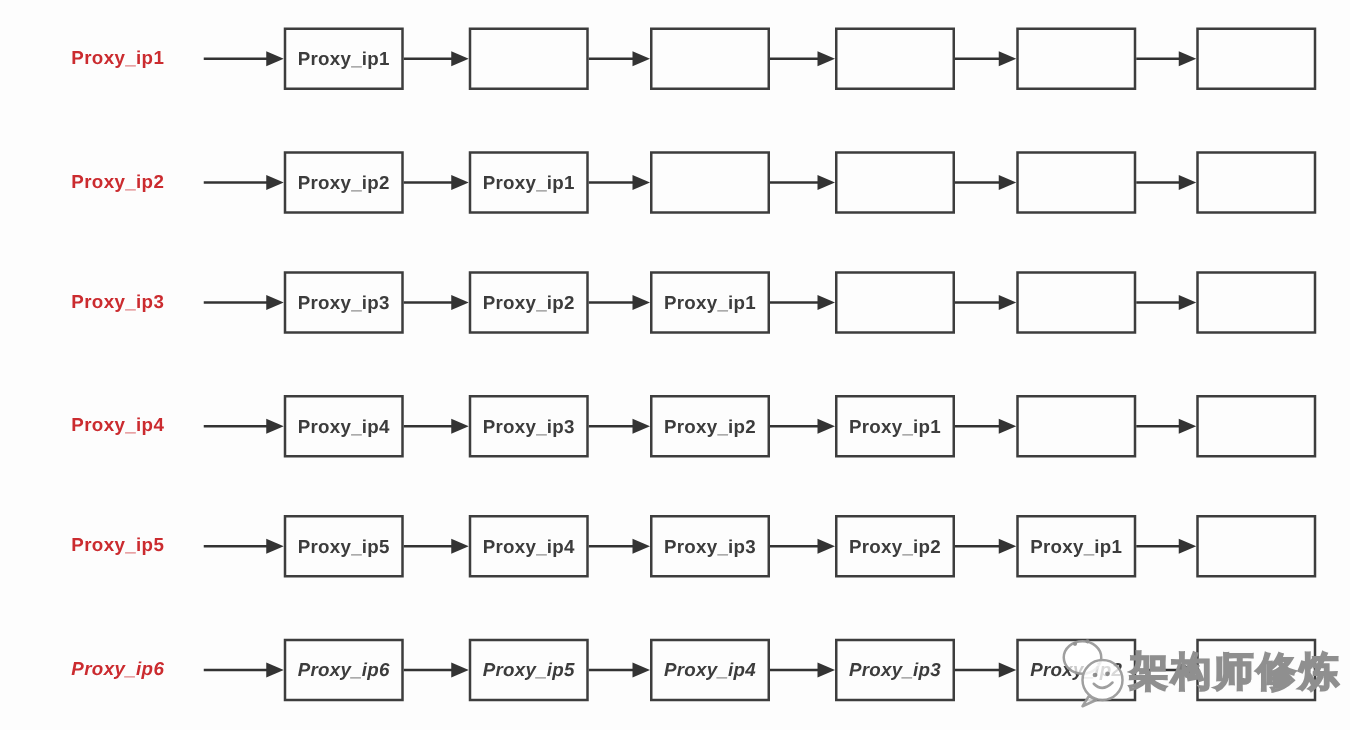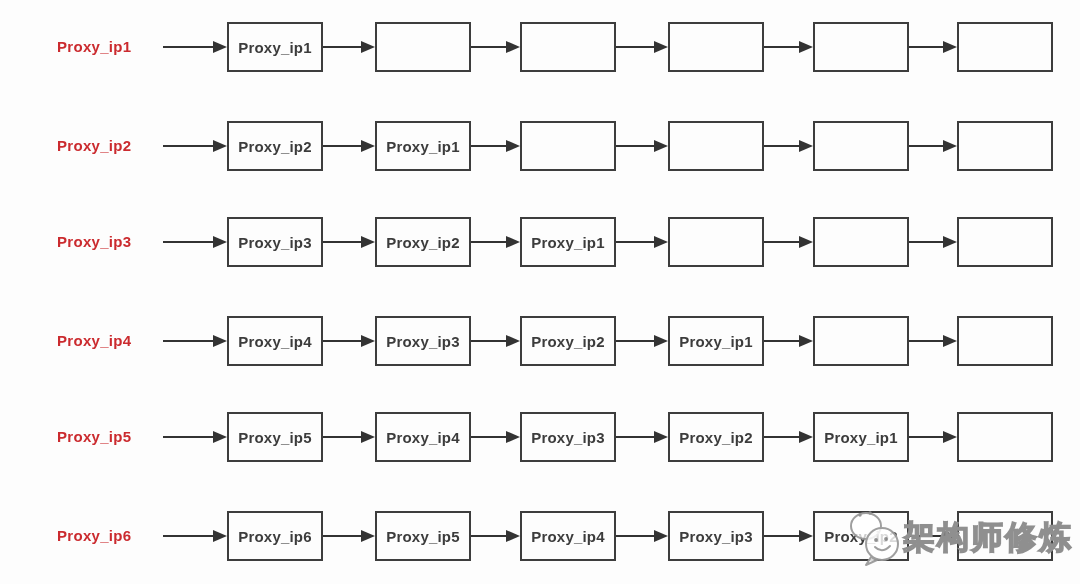--- a/index.html
+++ b/index.html
@@ -259,21 +259,21 @@
           <span>Proxy_ip1</span>
         </div>
         <svg class="arrow" width="48" height="16" style="left: 909px; top: 17px;">
           <line x1="0" y1="8" x2="36" y2="8" stroke="#333333" stroke-width="2"></line>
           <polygon points="34,2 48,8 34,14" fill="#333333"></polygon>
         </svg>
         <div class="proxy-box" style="left: 957px;">
           <span></span>
         </div>
       </div>
-      <div class="row" style="top: 511px;">
+      <div class="row" style="top: 511px; font-style: italic;">
         <div class="row-label">Proxy_ip6</div>
         <svg class="arrow" width="64" height="16" style="left: 163px; top: 17px;">
           <line x1="0" y1="8" x2="52" y2="8" stroke="#333333" stroke-width="2"></line>
           <polygon points="50,2 64,8 50,14" fill="#333333"></polygon>
         </svg>
         <div class="proxy-box" style="left: 227px;">
           <span>Proxy_ip6</span>
         </div>
         <svg class="arrow" width="52" height="16" style="left: 323px; top: 17px;">
           <line x1="0" y1="8" x2="40" y2="8" stroke="#333333" stroke-width="2"></line>

